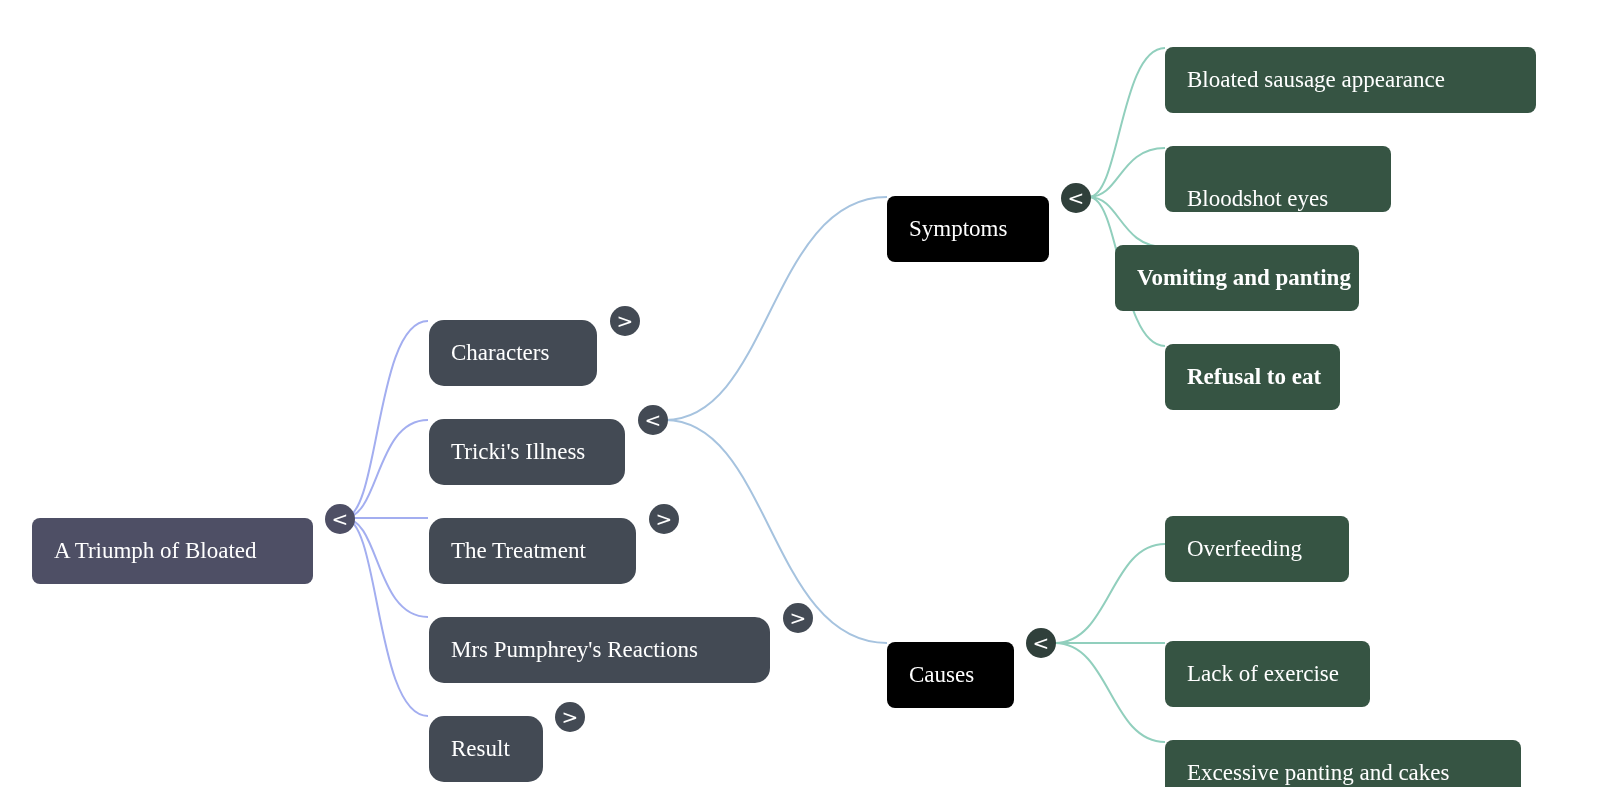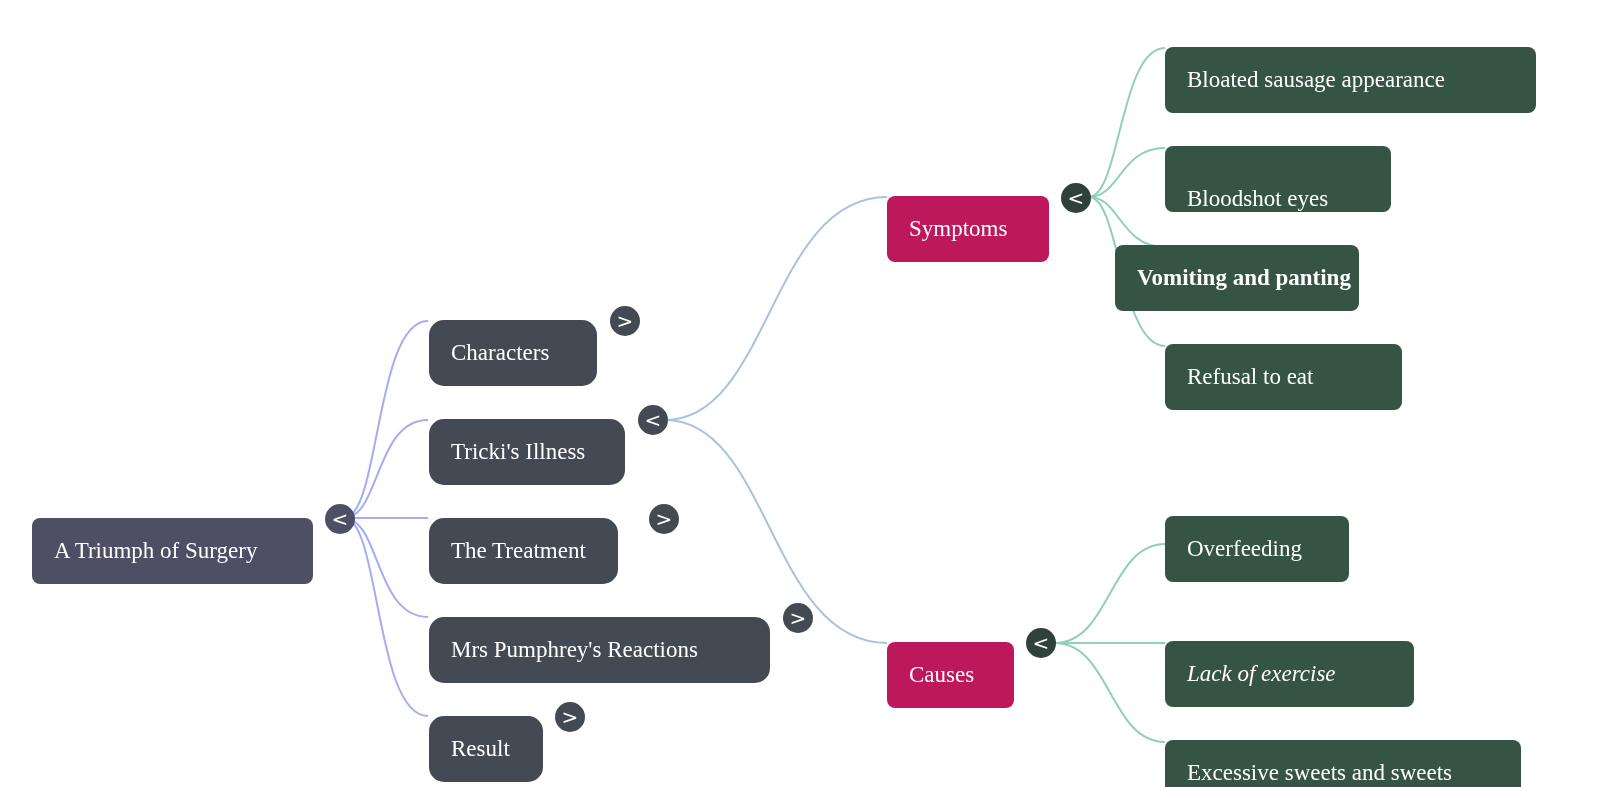--- a/index.html
+++ b/index.html
@@ -4,21 +4,21 @@
 <style>
   html, body { margin: 0; padding: 0; background: #ffffff; }
   body { width: 1600px; height: 787px; position: relative; overflow: hidden;
          font-family: "Liberation Serif", "DejaVu Serif", serif; }
   #links { position: absolute; left: 0; top: 0; width: 1600px; height: 787px; }
   .node { position: absolute; box-sizing: border-box; height: 66px; border-radius: 8px;
           color: #ffffff; font-size: 23px; display: flex; align-items: center;
           padding-left: 22px; white-space: nowrap; cursor: pointer; margin-top: 32px; }
   .root { background: #4e4f65; }
   .l1 { background: #434a54; border-radius: 15px; }
-  .l2 { background: #be185d; }
+  .l2 { background: #000000; }
   .l3 { background: #365443; }
   .toggle { position: absolute; width: 30px; height: 30px; border-radius: 50%;
             color: #ffffff; font-family: "DejaVu Sans", sans-serif; font-size: 20px;
             display: flex; align-items: center; justify-content: center; cursor: pointer;
             line-height: 1; }
   .t-root { background: #4e4f65; }
   .t-l1 { background: #434a54; }
   .t-l2 { background: #30403b; }
   path.link { fill: none; stroke-width: 2; }
 </style>
@@ -39,41 +39,41 @@
   <path class="link" stroke="#91cfbd" d="M1089,197 C1120,197 1120,148 1165,148"></path>
   <path class="link" stroke="#91cfbd" d="M1089,197 C1120,197 1120,247 1165,247"></path>
   <path class="link" stroke="#91cfbd" d="M1089,197 C1120,197 1120,346 1165,346"></path>
 
   <path class="link" stroke="#91cfbd" d="M1055,643 C1110,643 1110,544 1165,544"></path>
   <path class="link" stroke="#91cfbd" d="M1055,643 L1165,643"></path>
   <path class="link" stroke="#91cfbd" d="M1055,643 C1110,643 1110,742 1165,742"></path>
 </svg>
 
 <div class="node root" style="left:32px;top:486px;width:281px;">
-  <span>A Triumph of Surgery</span>
+  <span>A Triumph of Bloated</span>
 </div>
 <div class="toggle t-root" style="left:325px;top:504px;">
   <span>&lt;</span>
 </div>
 
 <div class="node l1" style="left:429px;top:288px;width:168px;">
   <span>Characters</span>
 </div>
 <div class="toggle t-l1" style="left:610px;top:306px;">
   <span>&gt;</span>
 </div>
 
 <div class="node l1" style="left:429px;top:387px;width:196px;">
   <span>Tricki's Illness</span>
 </div>
 <div class="toggle t-l1" style="left:638px;top:405px;">
   <span>&lt;</span>
 </div>
 
-<div class="node l1" style="left:429px;top:486px;width:189px;">
+<div class="node l1" style="left:429px;top:486px;width:207px;">
   <span>The Treatment</span>
 </div>
 <div class="toggle t-l1" style="left:649px;top:504px;">
   <span>&gt;</span>
 </div>
 
 <div class="node l1" style="left:429px;top:585px;width:341px;">
   <span>Mrs Pumphrey's Reactions</span>
 </div>
 <div class="toggle t-l1" style="left:783px;top:603px;">
@@ -103,25 +103,25 @@
 
 <div class="node l3" style="left:1165px;top:15px;width:371px;">
   <span>Bloated sausage appearance</span>
 </div>
 <div class="node l3" style="left:1165px;top:114px;width:226px;align-items:flex-end;">
   <span>Bloodshot eyes</span>
 </div>
 <div class="node l3" style="left:1115px;top:213px;width:244px;font-weight:bold;">
   <span>Vomiting and panting</span>
 </div>
-<div class="node l3" style="left:1165px;top:312px;width:237px;">
+<div class="node l3" style="left:1165px;top:312px;width:175px;font-weight:bold;">
   <span>Refusal to eat</span>
 </div>
 
 <div class="node l3" style="left:1165px;top:484px;width:184px;">
   <span>Overfeeding</span>
 </div>
-<div class="node l3" style="left:1165px;top:609px;width:249px;font-style:italic;">
+<div class="node l3" style="left:1165px;top:609px;width:205px;">
   <span>Lack of exercise</span>
 </div>
 <div class="node l3" style="left:1165px;top:708px;width:356px;">
-  <span>Excessive sweets and sweets</span>
+  <span>Excessive panting and cakes</span>
 </div>
 
 </body></html>

